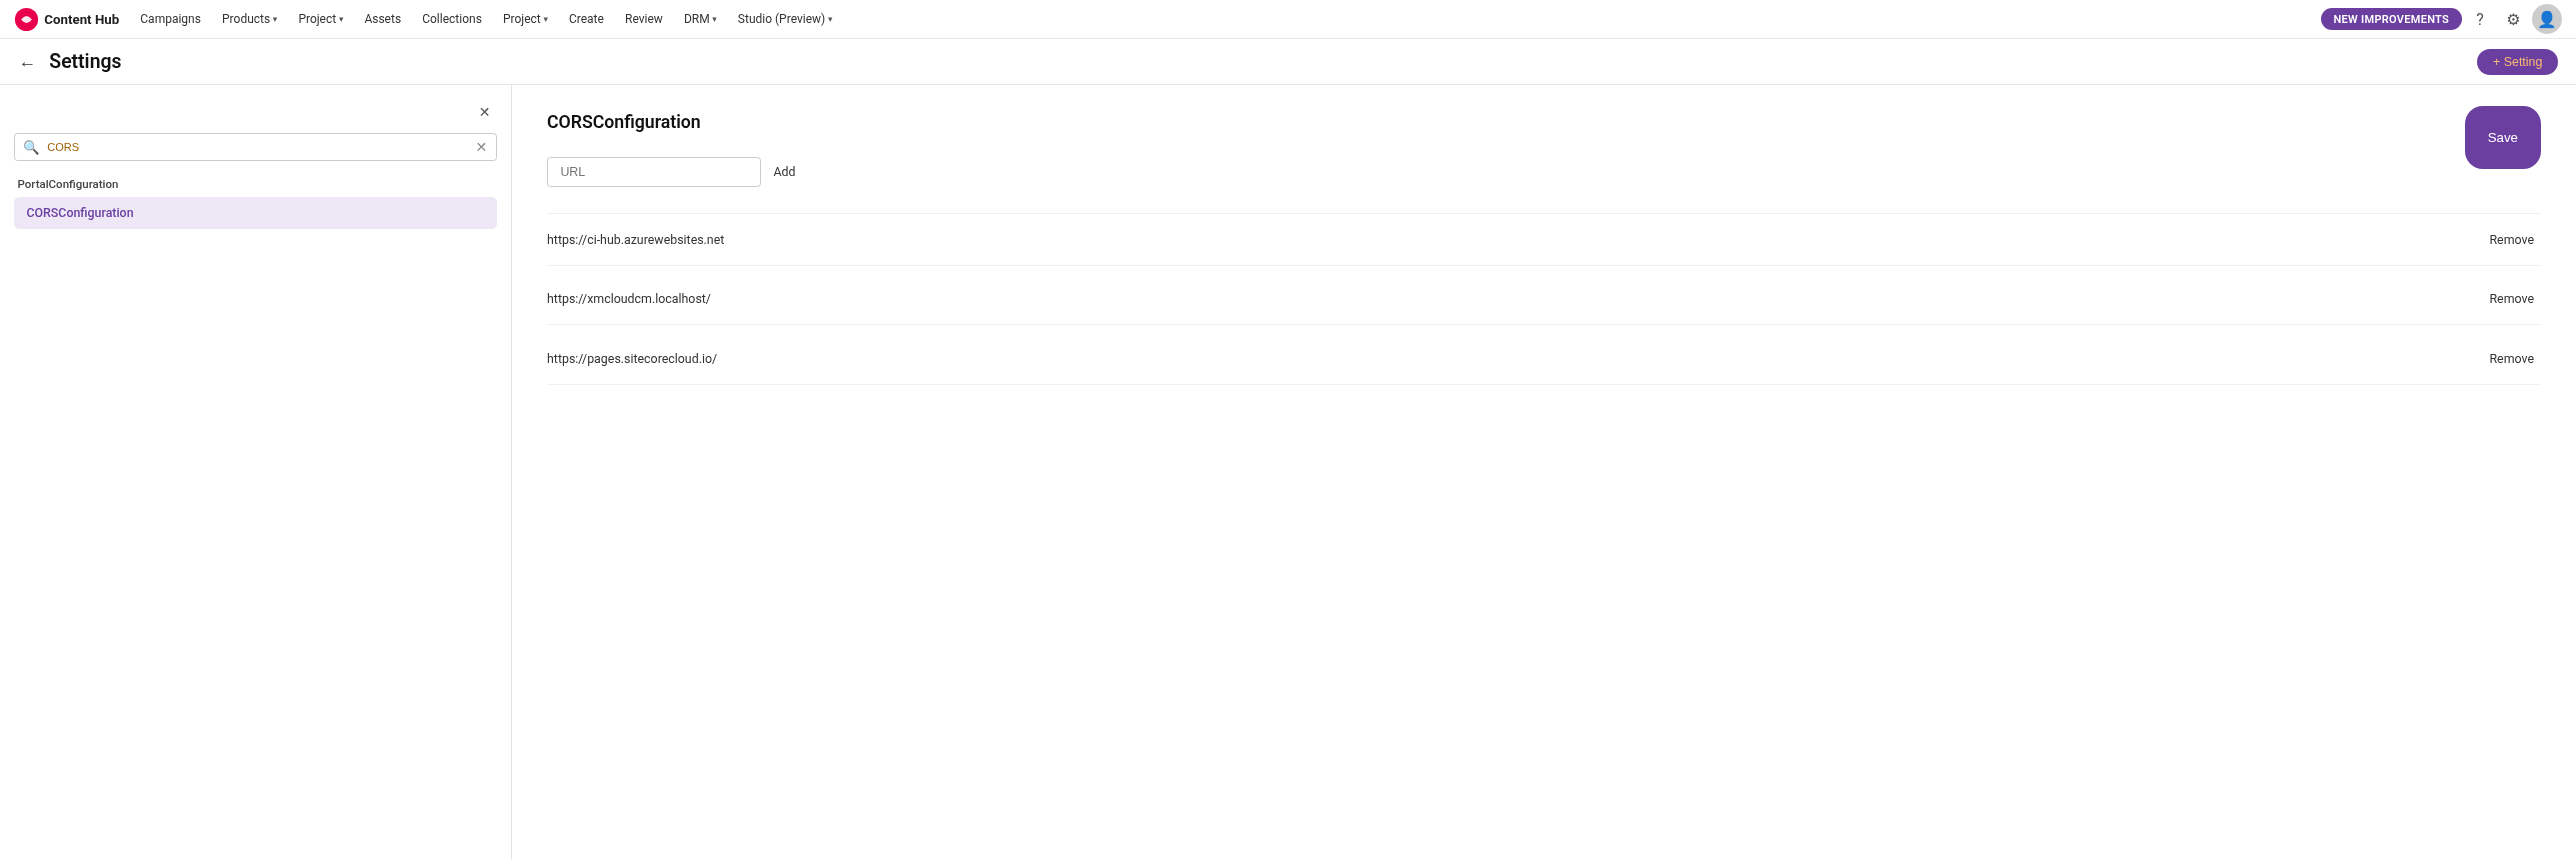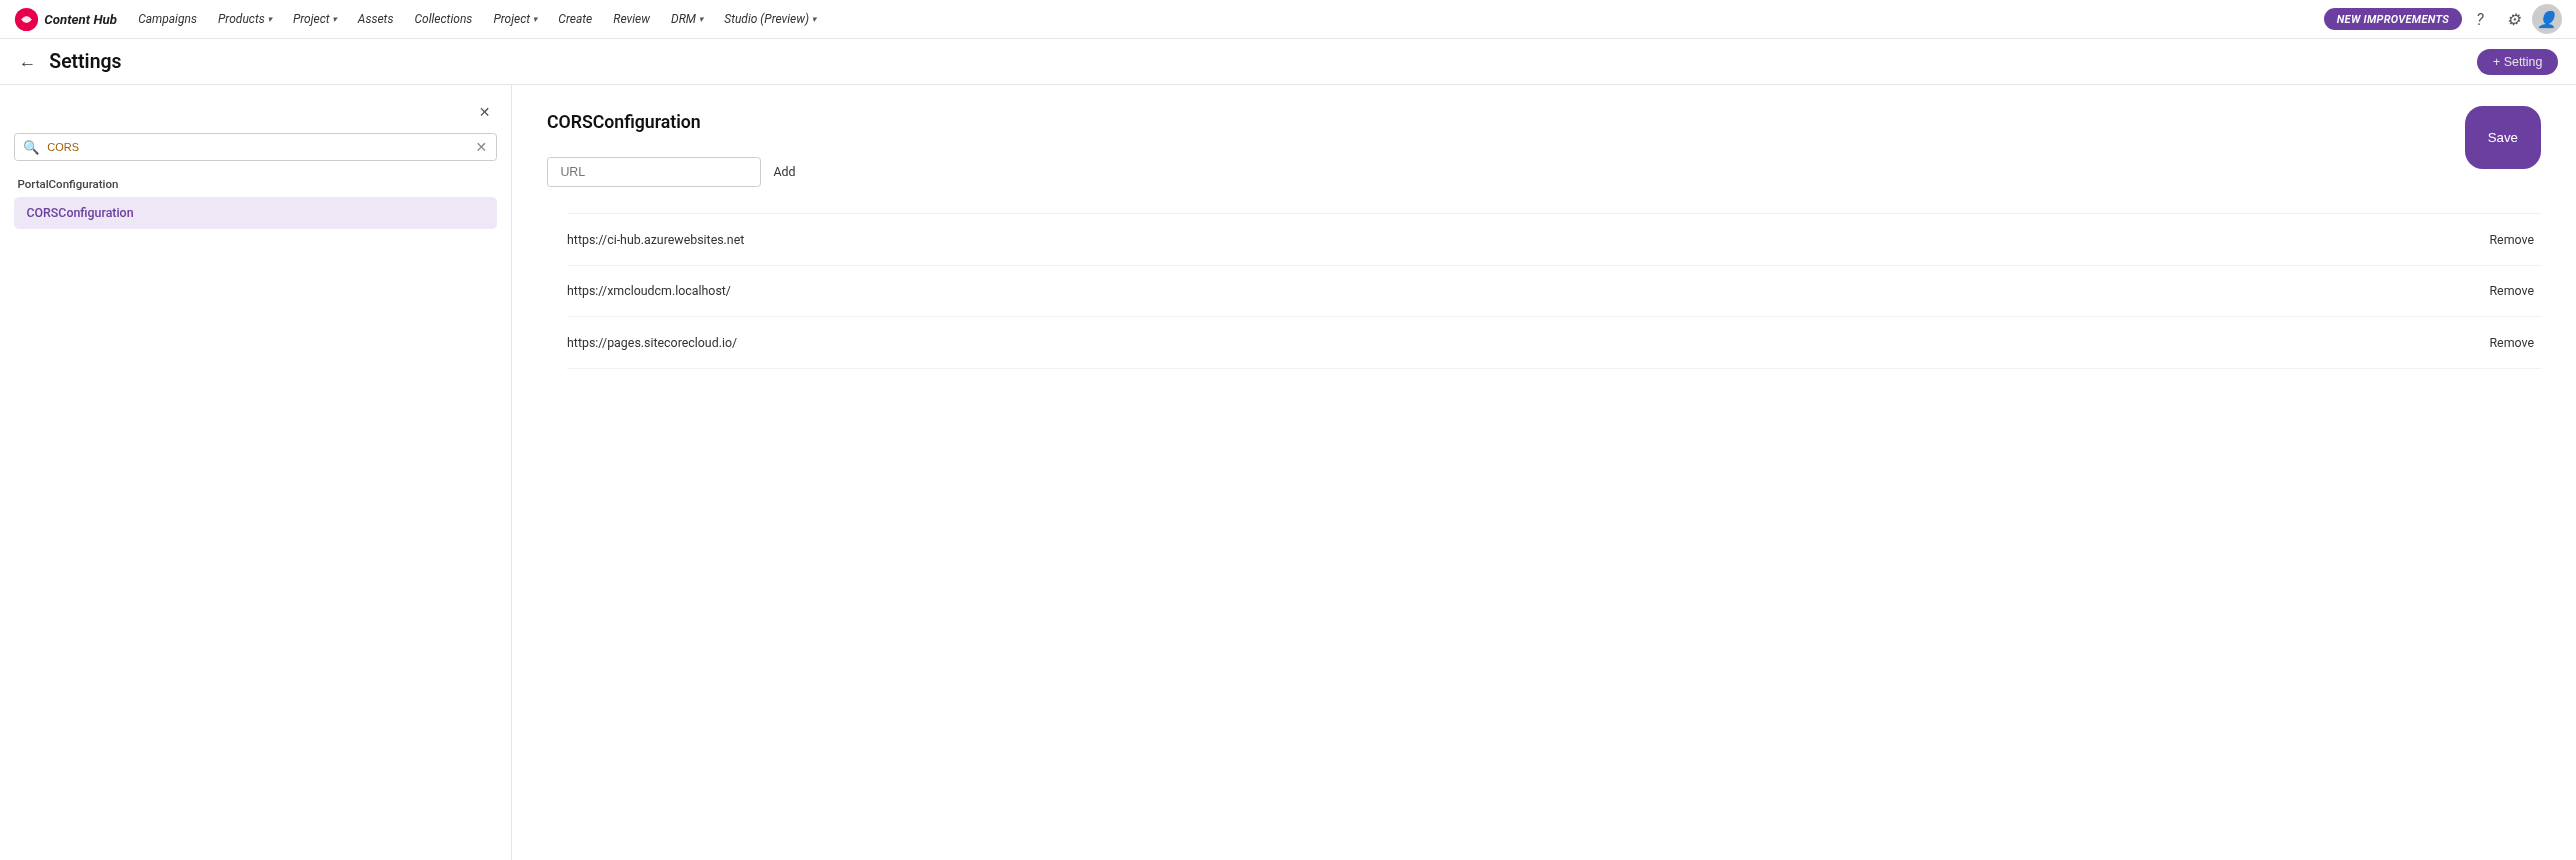--- a/index.html
+++ b/index.html
@@ -7,21 +7,20 @@
 
     
     .topnav {
       display: flex;
       align-items: center;
       height: 39px;
       border-bottom: 0.9px solid #e5e5e5;
       padding: 0 14px;
       gap: 3.5px;
       background: #fff;
-      font-style: italic;
     }
     .topnav-logo {
       display: flex;
       align-items: center;
       gap: 5.3px;
       margin-right: 8.8px;
       font-weight: 700;
       font-size: 13.3px;
       color: #222;
     }
@@ -107,21 +106,21 @@
       font-size: 19.4px;
       font-weight: 600;
       color: #111;
       text-align: right;
     }
     .add-setting-btn {
       display: flex;
       align-items: center;
       gap: 5.3px;
       background: #6b3fa0;
-      color: #e5e5e5;
+      color: #fdba74;
       border: none;
       border-radius: 17.7px;
       padding: 6px 16px;
       font-size: 12.4px;
       font-weight: 500;
       cursor: pointer;
       text-align: right;
     }
 
     
@@ -256,23 +255,22 @@
     .add-label {
       font-size: 12.4px;
       color: #333;
       cursor: pointer;
     }
 
     
     .url-list {
       display: flex;
       flex-direction: column;
-      gap: 0;
+      gap: 8px;
       border-top: 0.9px solid #f0f0f0;
-      margin-left: 20px;
     }
     .url-row {
       display: flex;
       align-items: center;
       justify-content: space-between;
       padding: 16px 0;
       border-bottom: 0.9px solid #f0f0f0;
     }
     .url-value {
       font-size: 12.4px;

